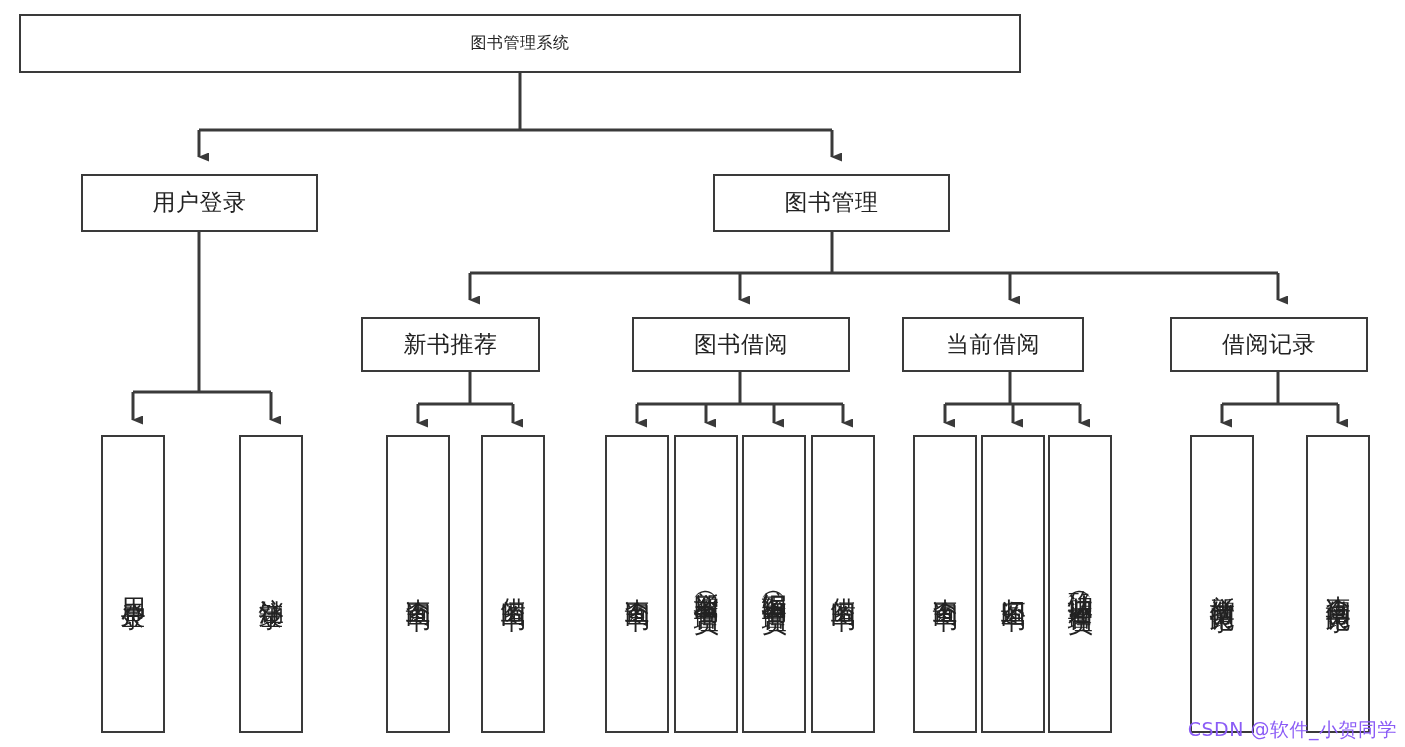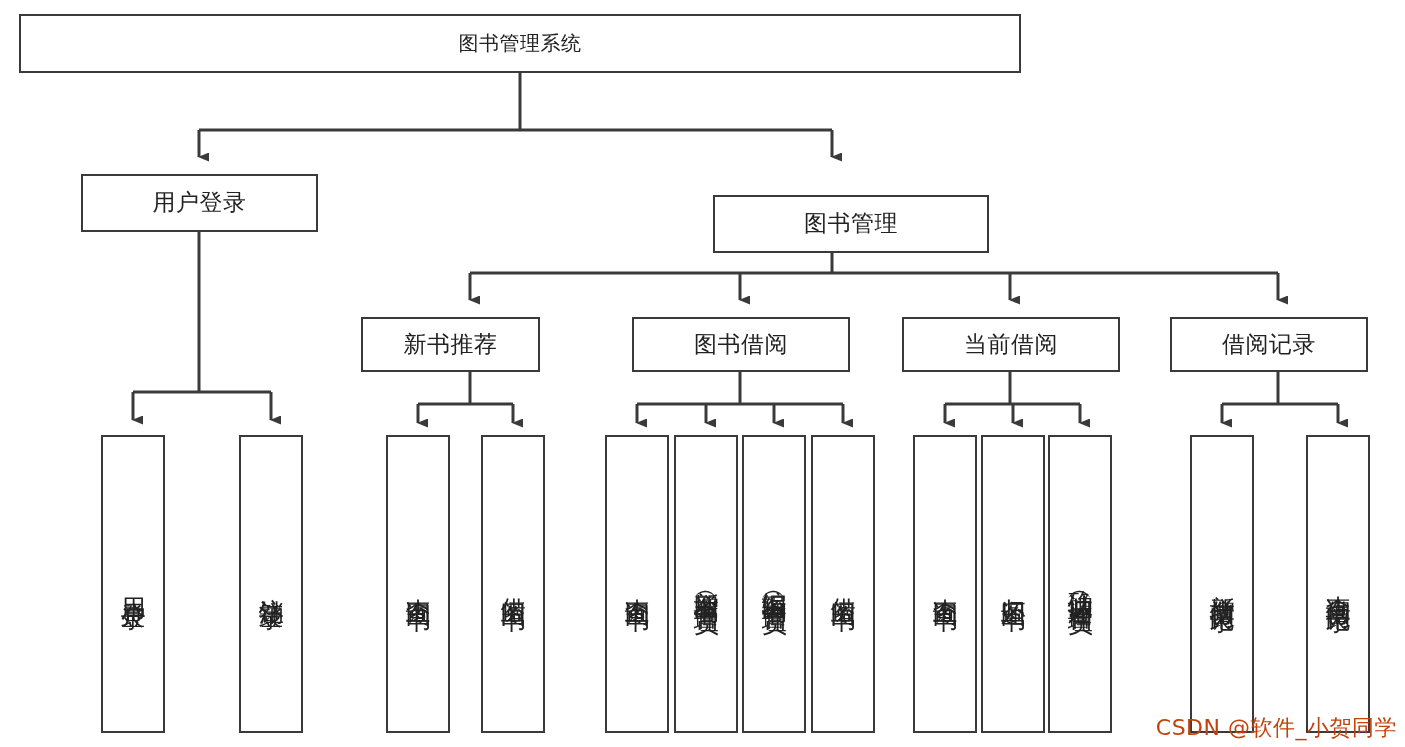--- a/index.html
+++ b/index.html
@@ -45,21 +45,21 @@
     line-height: 1.18;
     letter-spacing: 0.5px;
   }
   
   .node.horiz .node-label {
     font-size: 23px;
     writing-mode: horizontal-tb;
     white-space: nowrap;
   }
   .node.root .node-label {
-    font-size: 20px;
+    font-size: 16px;
   }
   
   .node.vert {
     align-items: center;
     justify-content: center;
     padding: 6px 0;
   }
   .node.vert .node-label {
     writing-mode: vertical-rl;
     text-orientation: upright;
@@ -67,22 +67,22 @@
     line-height: 1.02;
     letter-spacing: 3px;
     white-space: normal;
     max-height: 100%;
   }
   
   #watermark {
     position: absolute;
     right: 8px;
     bottom: 4px;
-    font-size: 22px;
-    color: #c2410c;
+    font-size: 19px;
+    color: #8b5cf6;
     z-index: 5;
     white-space: nowrap;
     letter-spacing: 0.5px;
   }
 </style>
 </head>
 <body>
 
 <div id="diagram-root">
 
@@ -137,33 +137,33 @@
   </svg>
 
   <div class="node horiz root" style="left:19px; top:14px; width:1002px; height:59px;">
     <span class="node-label">图书管理系统</span>
   </div>
 
   <div class="node horiz" style="left:81px; top:174px; width:237px; height:58px;">
     <span class="node-label">用户登录</span>
   </div>
 
-  <div class="node horiz" style="left:713px; top:174px; width:276px; height:58px;margin-top:21px;">
+  <div class="node horiz" style="left:713px; top:174px; width:237px; height:58px;">
     <span class="node-label">图书管理</span>
   </div>
 
   <div class="node horiz" style="left:361px; top:317px; width:179px; height:55px;">
     <span class="node-label">新书推荐</span>
   </div>
 
   <div class="node horiz" style="left:632px; top:317px; width:218px; height:55px;">
     <span class="node-label">图书借阅</span>
   </div>
 
-  <div class="node horiz" style="left:902px; top:317px; width:218px; height:55px;">
+  <div class="node horiz" style="left:902px; top:317px; width:182px; height:55px;">
     <span class="node-label">当前借阅</span>
   </div>
 
   <div class="node horiz" style="left:1170px; top:317px; width:198px; height:55px;">
     <span class="node-label">借阅记录</span>
   </div>
 
   <div class="node vert" style="left:101px; top:435px; width:64px; height:298px;">
     <span class="node-label">用户登录</span>
   </div>

